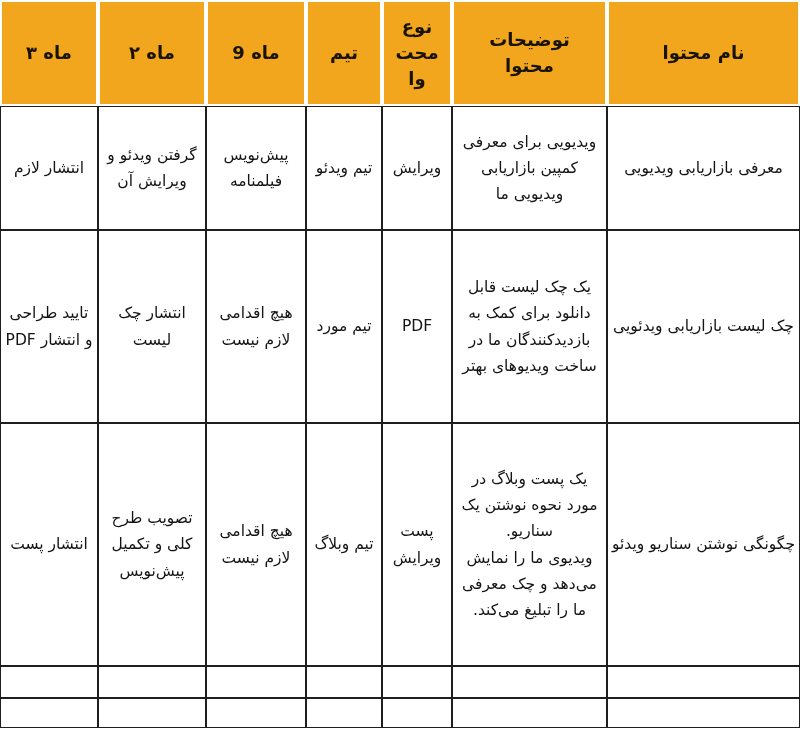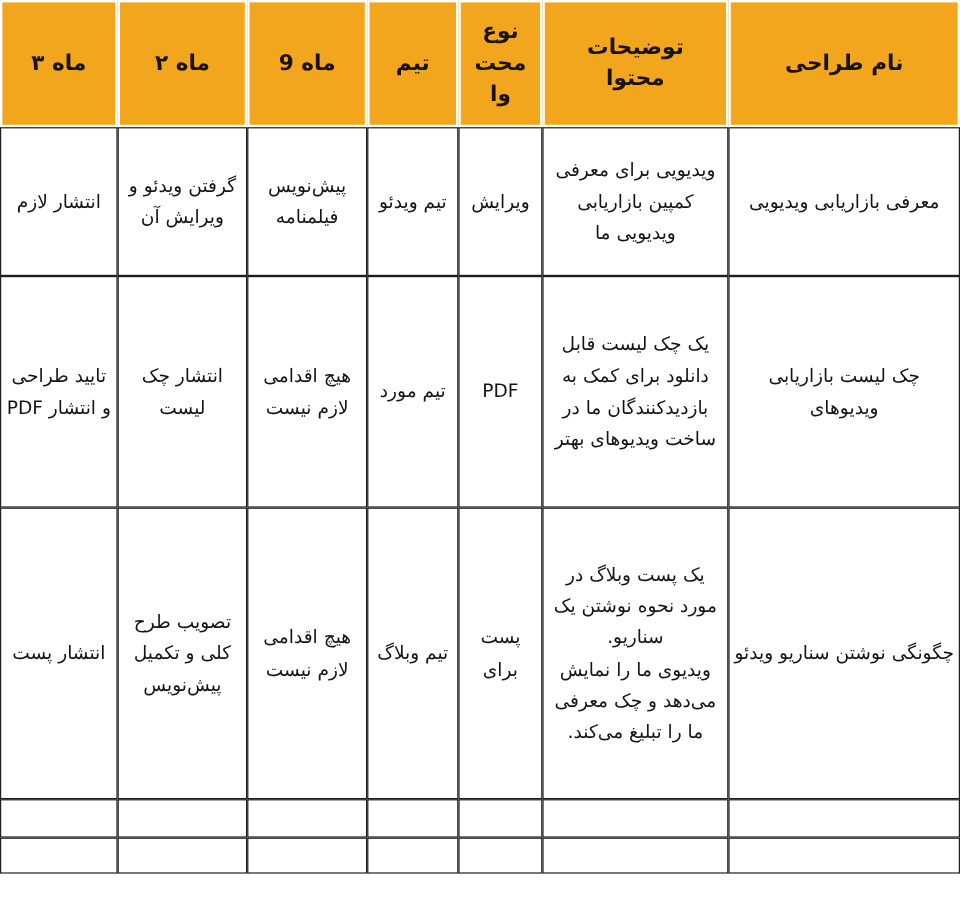--- a/index.html
+++ b/index.html
@@ -61,21 +61,21 @@
       <col style="width:193px">
       <col style="width:155px">
       <col style="width:70px">
       <col style="width:76px">
       <col style="width:100px">
       <col style="width:108px">
       <col style="width:98px">
     </colgroup>
     <thead>
       <tr class="header-row">
-        <th>نام طراحی</th>
+        <th>نام محتوا</th>
         <th>توضیحات
 محتوا</th>
         <th>نوع
 محت
 وا</th>
         <th>تیم</th>
         <th>ماه 9</th>
         <th>ماه ۲</th>
         <th>ماه ۳</th>
       </tr>
@@ -84,33 +84,33 @@
       <tr class="row-0">
         <td>معرفی بازاریابی ویدیویی</td>
         <td>ویدیویی برای معرفی کمپین بازاریابی ویدیویی ما</td>
         <td>ویرایش</td>
         <td>تیم ویدئو</td>
         <td>پیش‌نویس فیلمنامه</td>
         <td>گرفتن ویدئو و ویرایش آن</td>
         <td>انتشار لازم</td>
       </tr>
       <tr class="row-1">
-        <td>چک لیست بازاریابی ویدیوهای</td>
+        <td>چک لیست بازاریابی ویدئویی</td>
         <td>یک چک لیست قابل دانلود برای کمک به بازدیدکنندگان ما در ساخت ویدیوهای بهتر</td>
         <td>PDF</td>
         <td>تیم مورد</td>
         <td>هیچ اقدامی لازم نیست</td>
         <td>انتشار چک لیست</td>
         <td>تایید طراحی و انتشار PDF</td>
       </tr>
       <tr class="row-2">
         <td>چگونگی نوشتن سناریو ویدئو</td>
         <td>یک پست وبلاگ در مورد نحوه نوشتن یک سناریو.
 ویدیوی ما را نمایش می‌دهد و چک معرفی ما را تبلیغ می‌کند.</td>
-        <td>پست برای</td>
+        <td>پست ویرایش</td>
         <td>تیم وبلاگ</td>
         <td>هیچ اقدامی لازم نیست</td>
         <td>تصویب طرح کلی و تکمیل پیش‌نویس</td>
         <td>انتشار پست</td>
       </tr>
       <tr class="empty-row-a">
         <td></td>
         <td></td>
         <td></td>
         <td></td>

